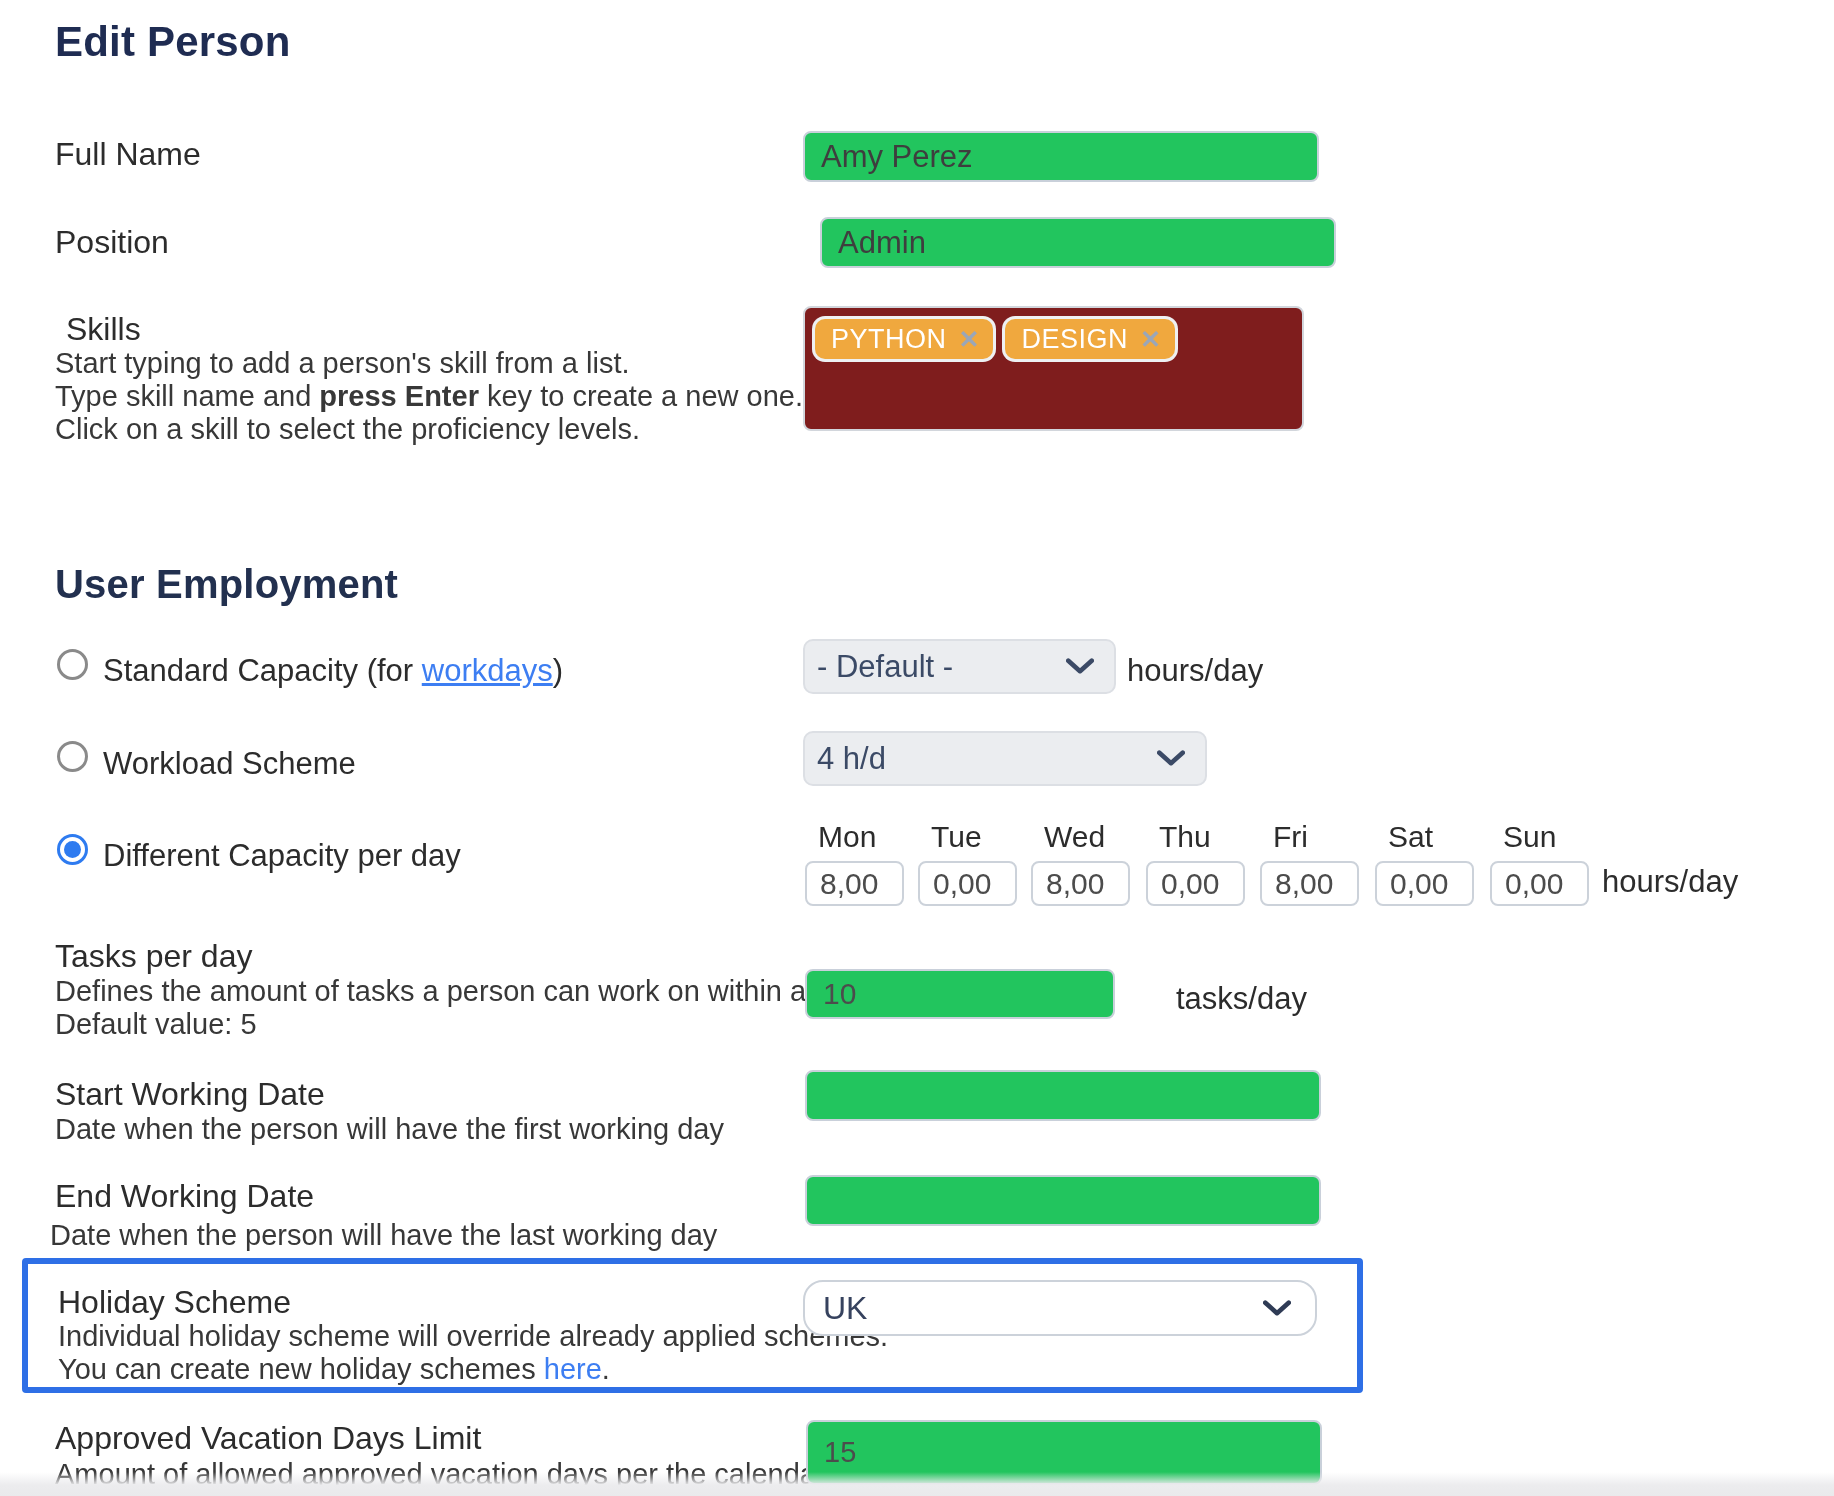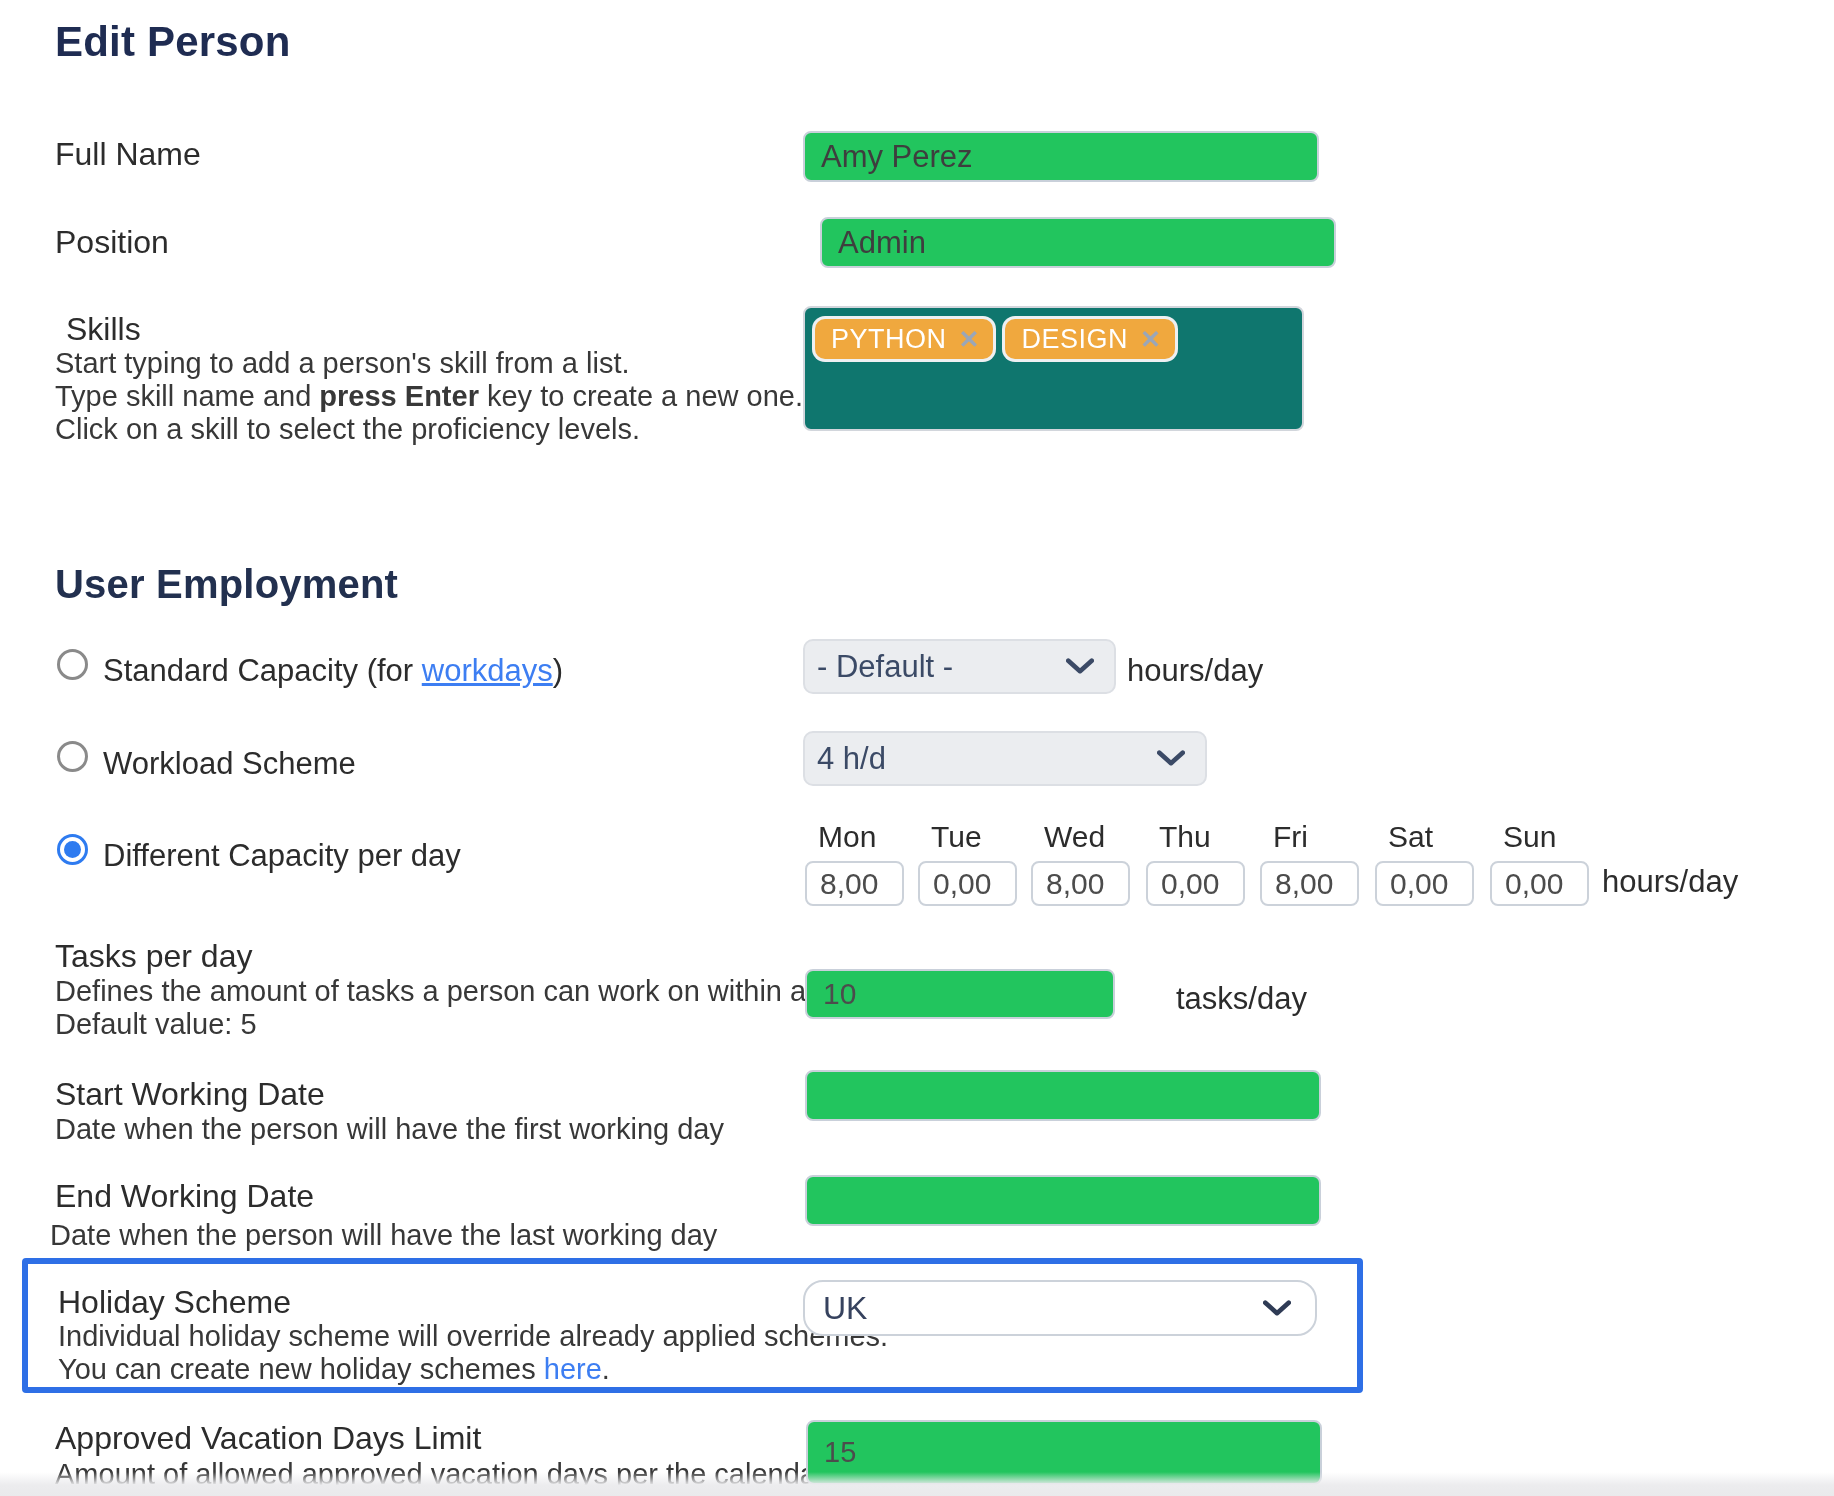--- a/index.html
+++ b/index.html
@@ -23,21 +23,21 @@
   .lbl { font-size:32px; color:#2c2c2c; }
   .desc { font-size:29px; color:#383838; line-height:33px; }
   .unit { font-size:31px; color:#2c2c2c; }
 
   .tinput {
     border:2px solid #c9d0da; border-radius:8px; background:#22c55e;
     font-family:"Liberation Sans", sans-serif;
     font-size:31px; color:#3e3e3e; padding:0 16px; outline:none;
   }
   .skills-box {
-    border:2px solid #d2d6dc; border-radius:8px; background:#0f766e;
+    border:2px solid #d2d6dc; border-radius:8px; background:#7f1d1d;
     padding:11px 10px; display:flex; gap:12px; align-items:flex-start;
   }
   .tag {
     display:inline-flex; align-items:center; gap:12px;
     background:#f0a83e; border-radius:10px; height:40px; padding:0 14px 0 16px;
     box-shadow:0 0 0 3px #eef0f2;
   }
   .tag-label { color:#ffffff; font-size:27px; font-weight:500; letter-spacing:0.5px; }
   .tag-x { color:#9aa6b8; font-size:25px; font-weight:700; cursor:pointer; line-height:1; }
 

